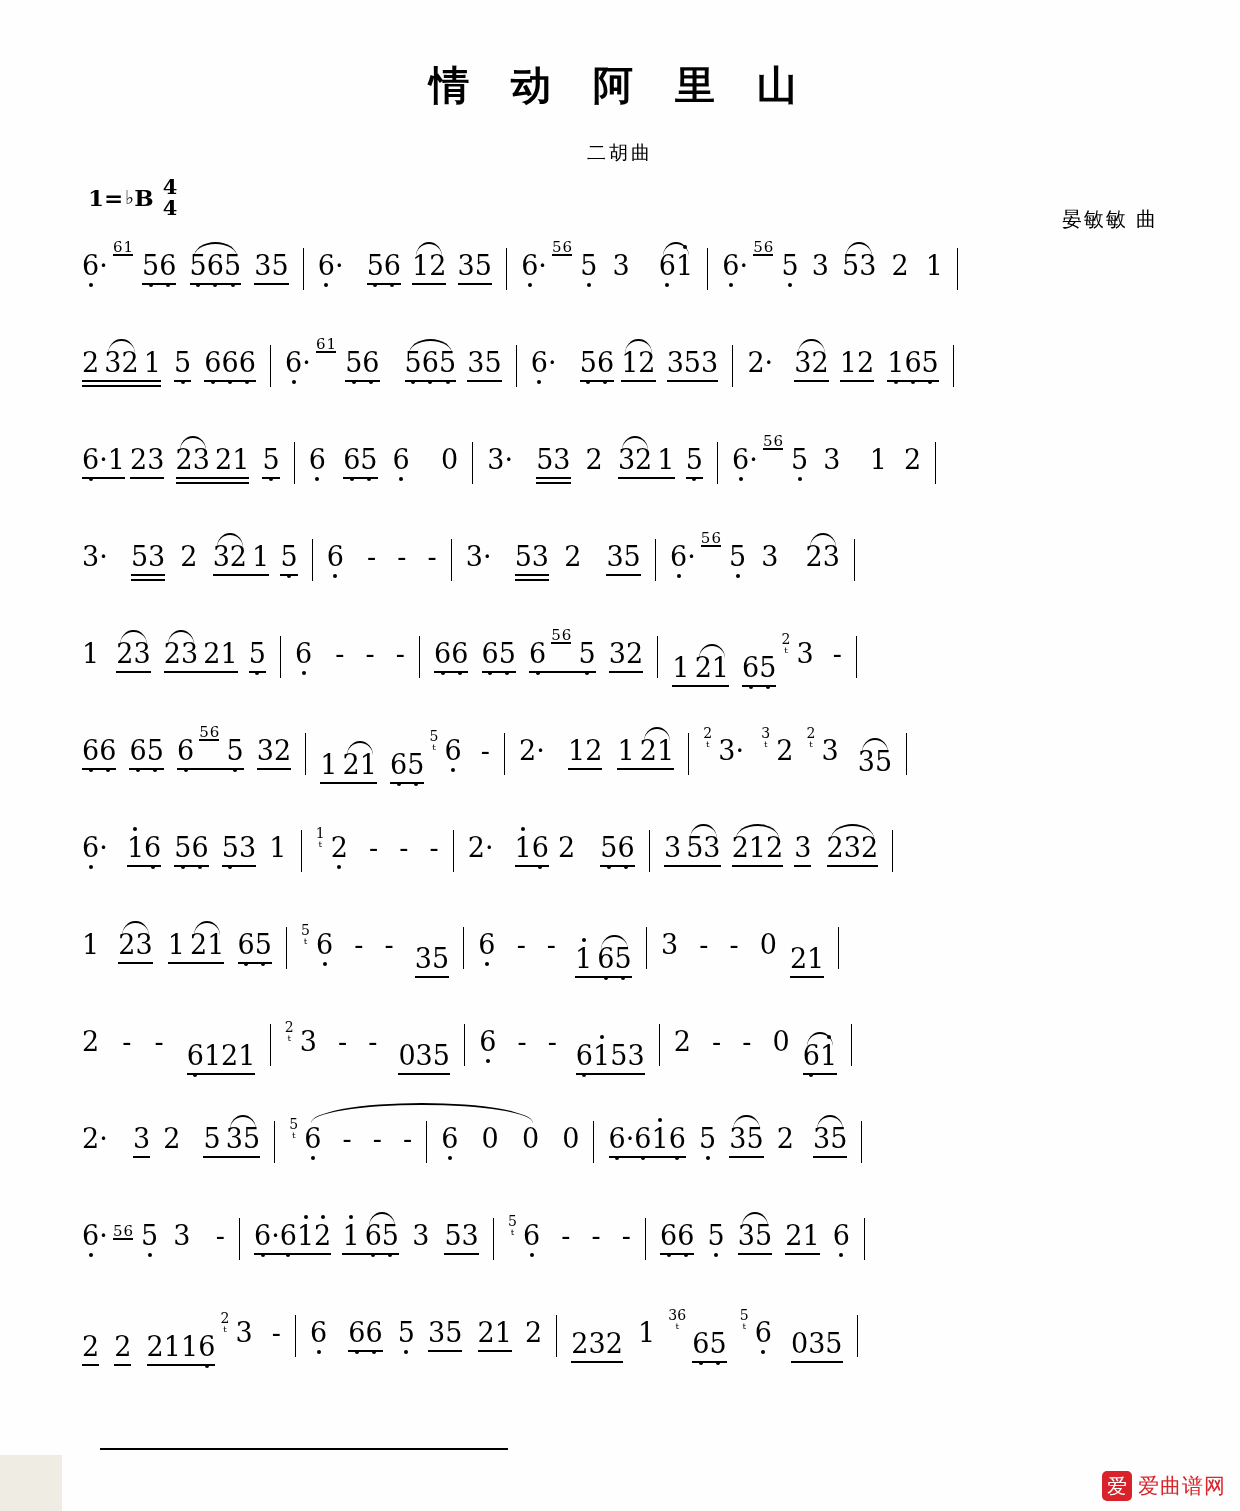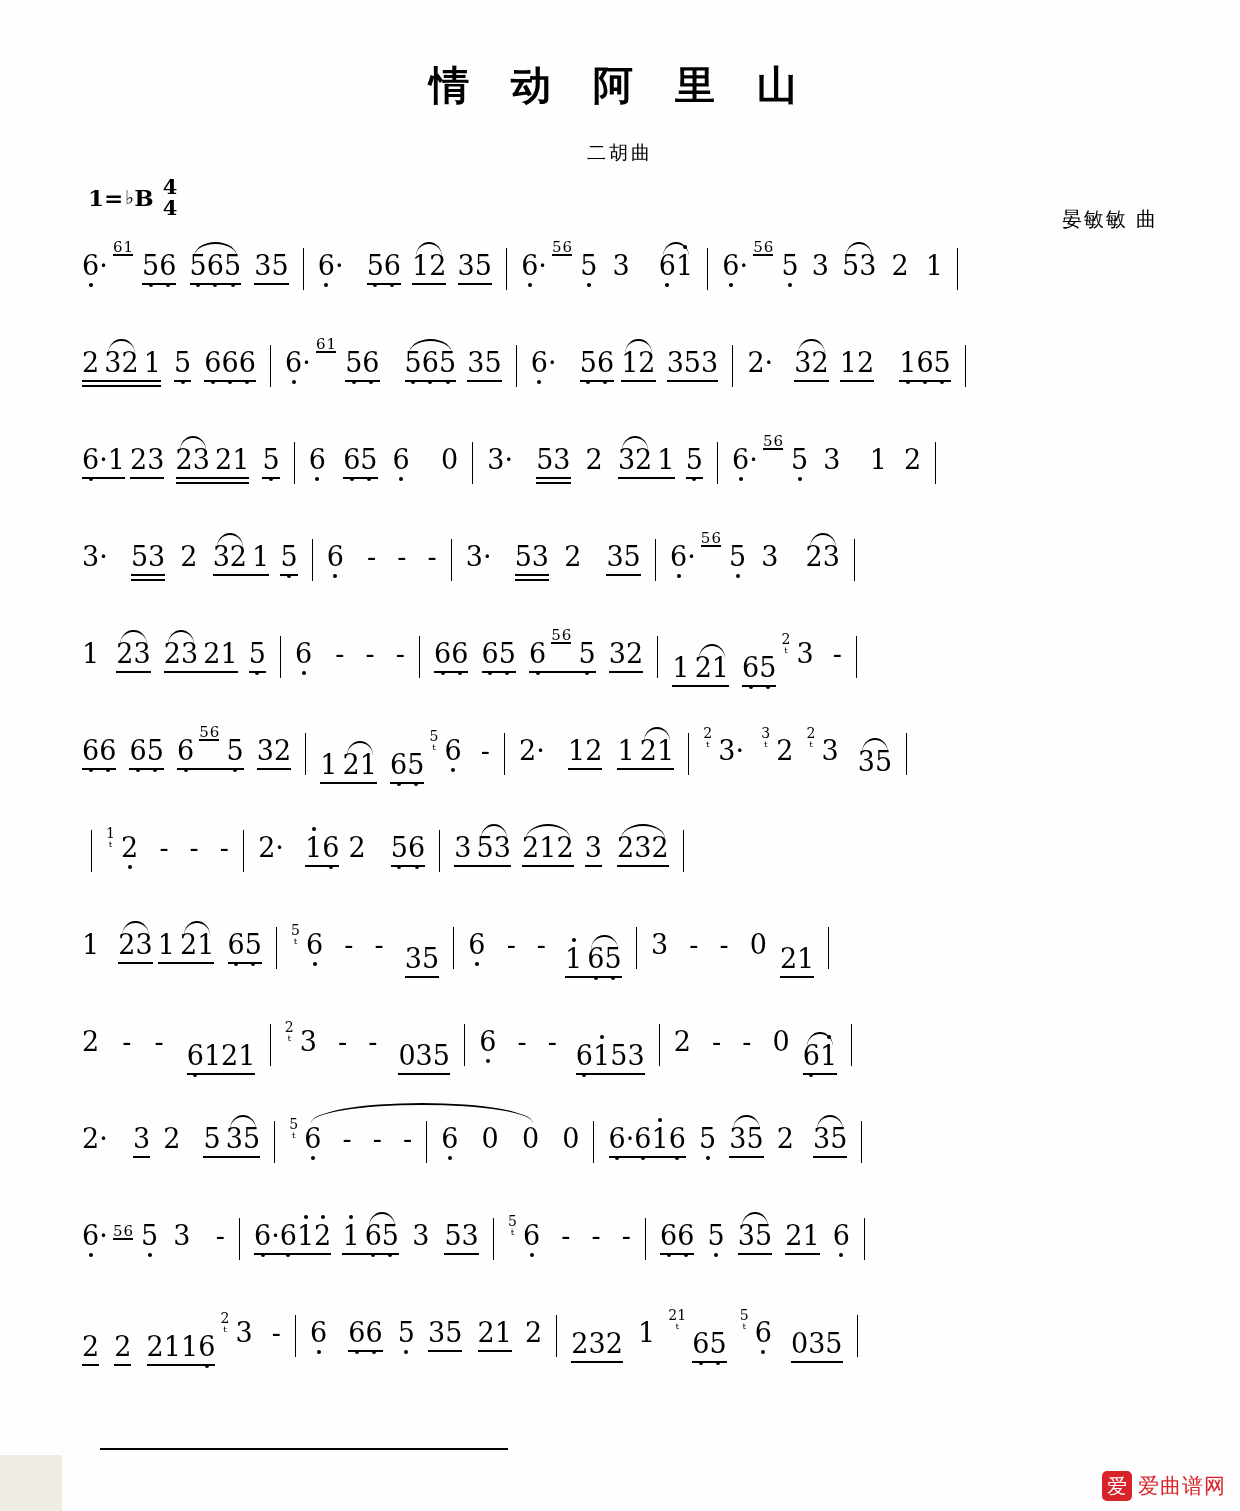--- a/index.html
+++ b/index.html
@@ -357,21 +357,21 @@
       <span class="bar"></span>
       <span class="meas">
         <span class="n">2</span><span class="n">·</span>
         <span class="beamwrap" style="margin-left:16px">
           <span class="tie"></span>
           <span class="n">3</span><span class="n">2</span><span class="beam1"></span>
         </span>
         <span class="beamwrap" style="margin-left:6px">
           <span class="n">1</span><span class="n">2</span><span class="beam1"></span>
         </span>
-        <span class="beamwrap" style="margin-left:20px">
+        <span class="beamwrap" style="margin-left:8px">
           <span class="n dn">1</span><span class="n dn">6</span><span class="n dn">5</span><span class="beam1"></span>
         </span>
       </span>
       <span class="bar"></span>
     </div>
 
     <div class="line">
       <span class="meas">
         <span class="beamwrap">
           <span class="n dn">6</span><span class="n">·</span><span class="n">1</span><span class="beam1"></span>
@@ -579,20 +579,33 @@
         <span class="n">3</span>
         <span class="beamwrap" style="margin-left:14px">
           <span class="tie"></span>
           <span class="n">3</span><span class="n">5</span>
         </span>
       </span>
       <span class="bar"></span>
     </div>
 
     <div class="line">
+      <span class="meas">
+        <span class="n dn">6</span><span class="n">·</span>
+        <span class="beamwrap" style="margin-left:14px">
+          <span class="n up">1</span><span class="n dn">6</span><span class="beam1"></span>
+        </span>
+        <span class="beamwrap" style="margin-left:8px">
+          <span class="n dn">5</span><span class="n dn">6</span><span class="beam1"></span>
+        </span>
+        <span class="beamwrap" style="margin-left:8px">
+          <span class="n dn">5</span><span class="n">3</span><span class="beam1"></span>
+        </span>
+        <span class="n" style="margin-left:8px">1</span>
+      </span>
       <span class="bar"></span>
       <span class="meas">
         <span class="frac"><span>1</span><span>ᵗ</span></span>
         <span class="n dn">2</span>
         <span class="dash" style="margin-left:16px">-</span>
         <span class="dash" style="margin-left:16px">-</span>
         <span class="dash" style="margin-left:16px">-</span>
       </span>
       <span class="bar"></span>
       <span class="meas">
@@ -627,21 +640,21 @@
       <span class="bar"></span>
     </div>
 
     <div class="line">
       <span class="meas">
         <span class="n">1</span>
         <span class="beamwrap" style="margin-left:14px">
           <span class="tie"></span>
           <span class="n">2</span><span class="n">3</span><span class="beam1"></span>
         </span>
-        <span class="beamwrap" style="">
+        <span class="beamwrap" style="margin-left:10px">
           <span class="n">1</span>
           <span class="beamwrap" style="position:relative"><span class="tie"></span><span class="n">2</span><span class="n">1</span></span>
           <span class="beam1"></span>
         </span>
         <span class="beamwrap" style="margin-left:8px">
           <span class="n dn">6</span><span class="n dn">5</span><span class="beam1"></span>
         </span>
       </span>
       <span class="bar"></span>
       <span class="meas">
@@ -845,21 +858,21 @@
           <span class="n">2</span><span class="n">1</span><span class="beam1"></span>
         </span>
         <span class="n" style="margin-left:8px">2</span>
       </span>
       <span class="bar"></span>
       <span class="meas">
         <span class="beamwrap">
           <span class="n">2</span><span class="n">3</span><span class="n">2</span><span class="beam1"></span>
         </span>
         <span class="n" style="margin-left:10px">1</span>
-        <span class="frac" style="margin-left:8px"><span>21</span><span>ᵗ</span></span>
+        <span class="frac" style="margin-left:8px"><span>36</span><span>ᵗ</span></span>
         <span class="beamwrap">
           <span class="n dn">6</span><span class="n dn">5</span><span class="beam1"></span>
         </span>
         <span class="frac" style="margin-left:8px"><span>5</span><span>ᵗ</span></span>
         <span class="n dn">6</span>
         <span class="beamwrap" style="margin-left:14px">
           <span class="n rest0">0</span><span class="n">3</span><span class="n">5</span><span class="beam1"></span>
         </span>
       </span>
       <span class="bar"></span>

